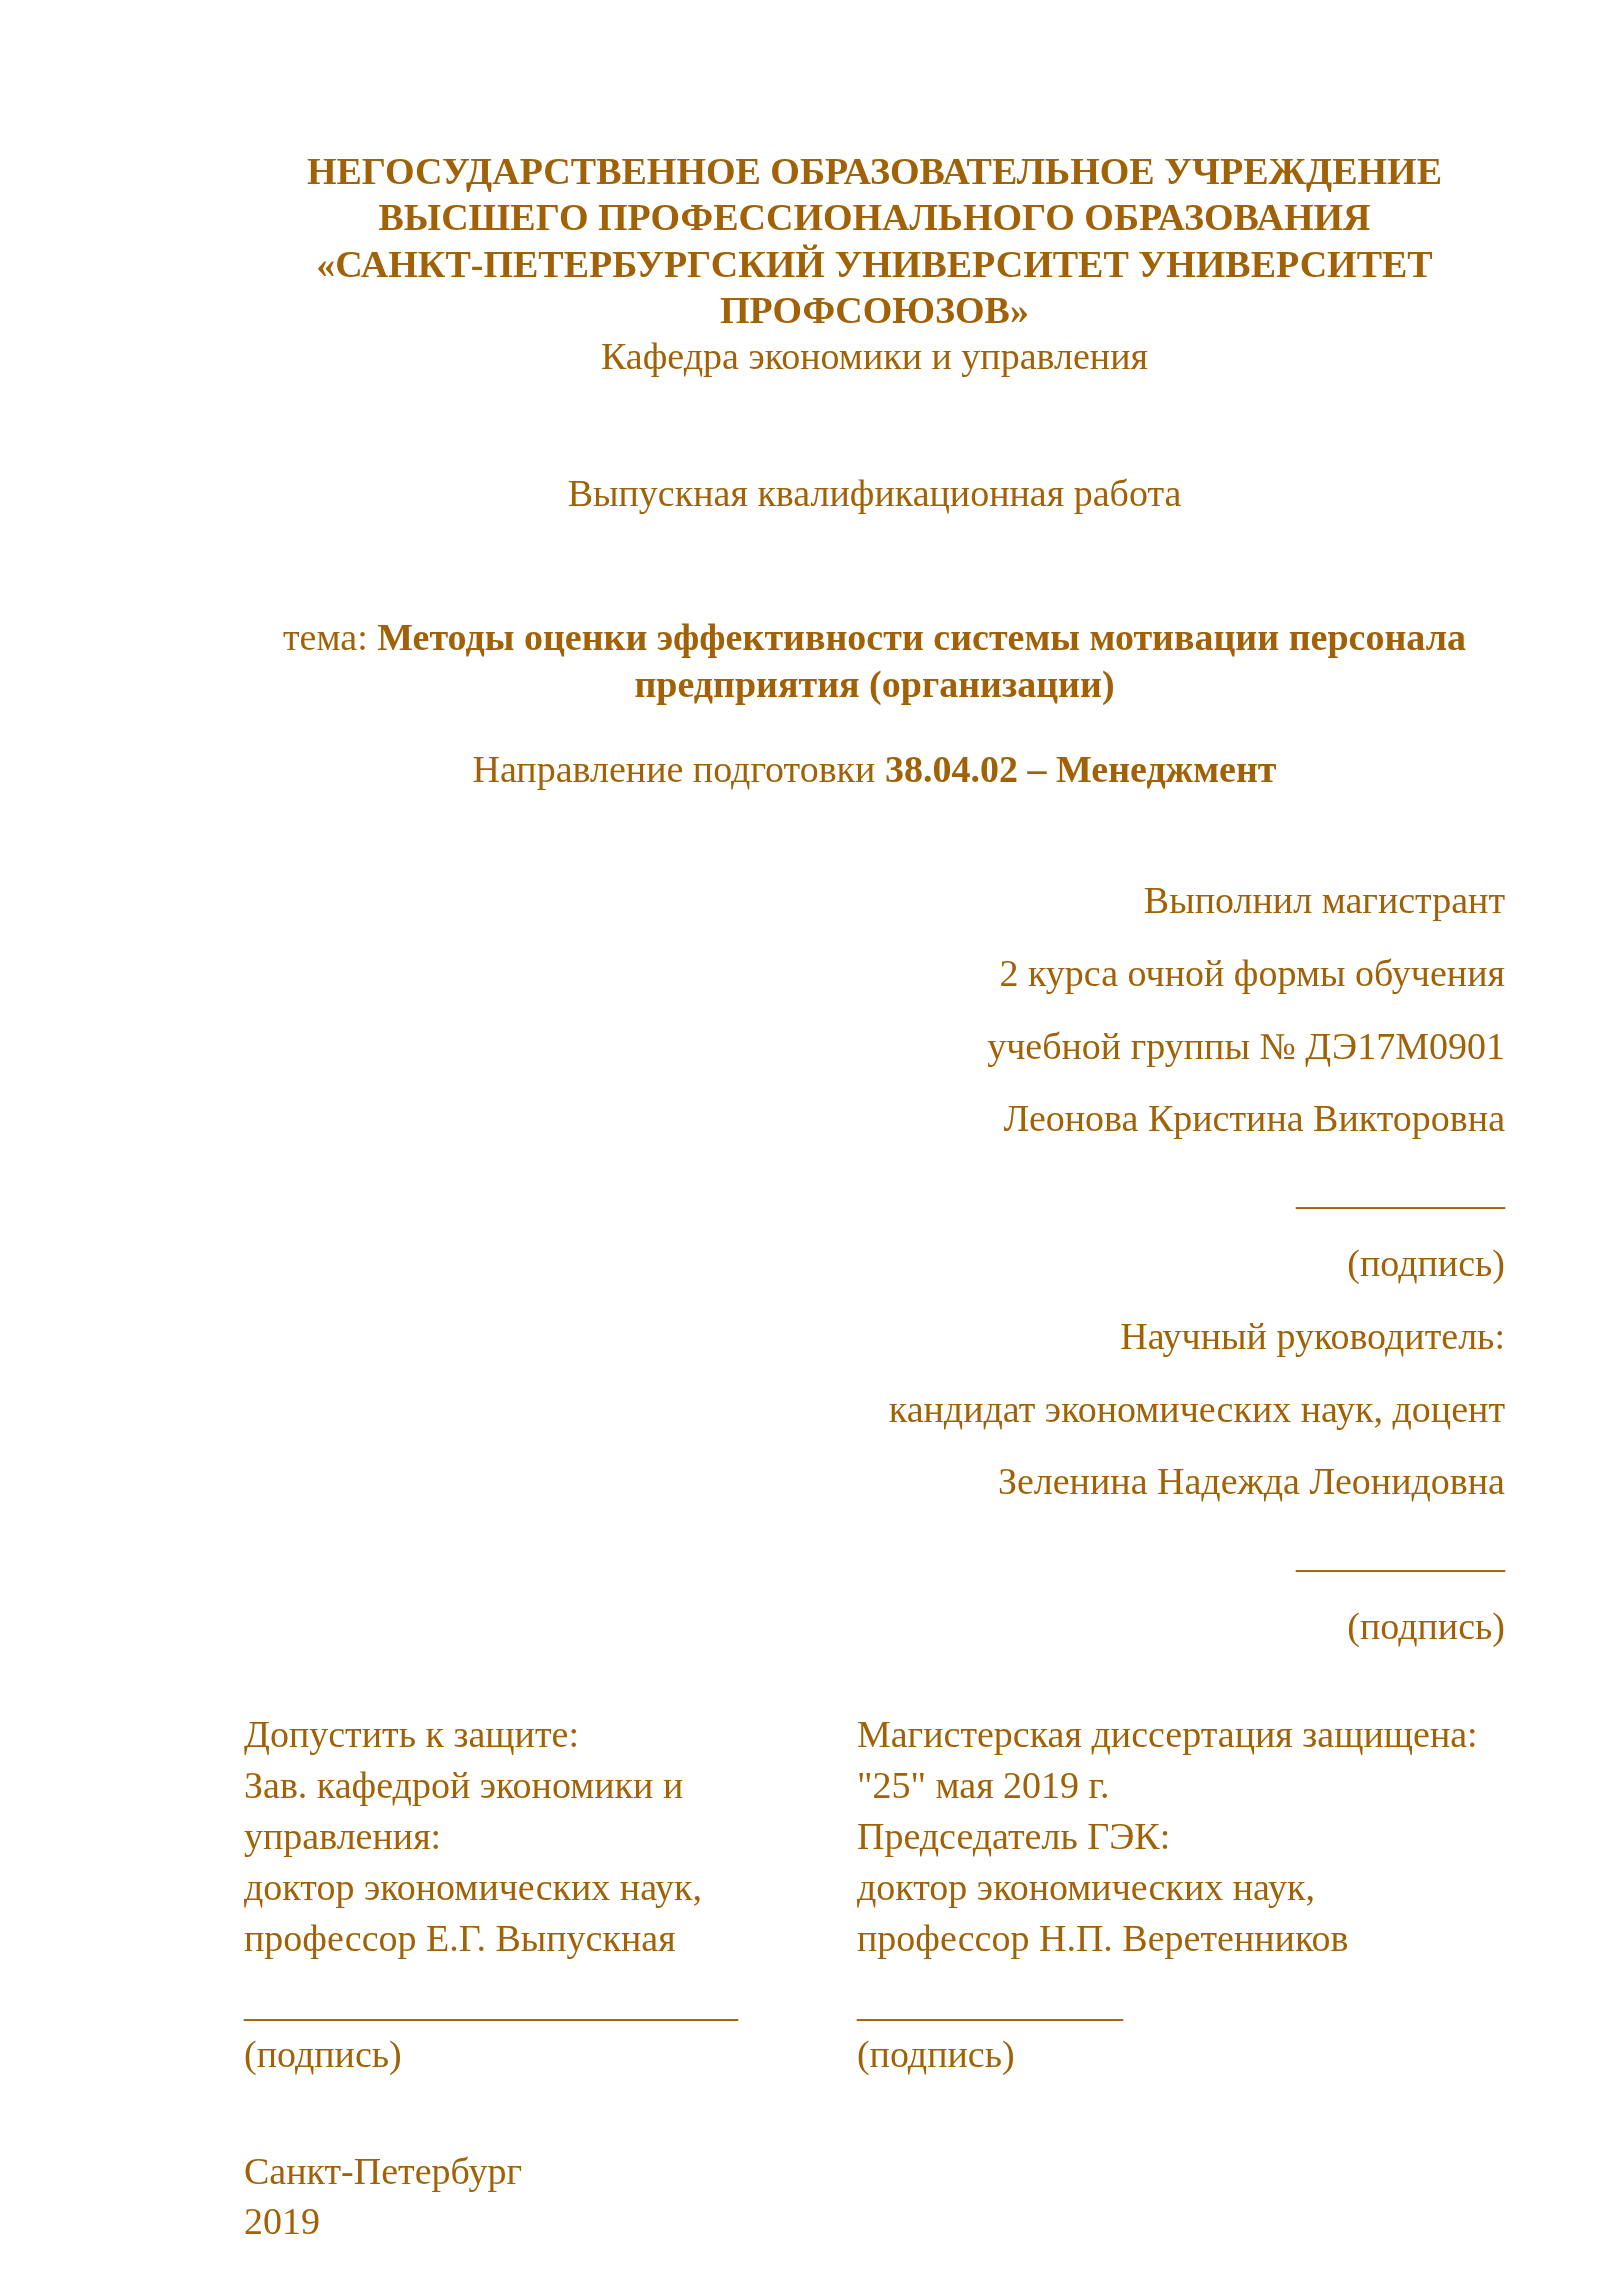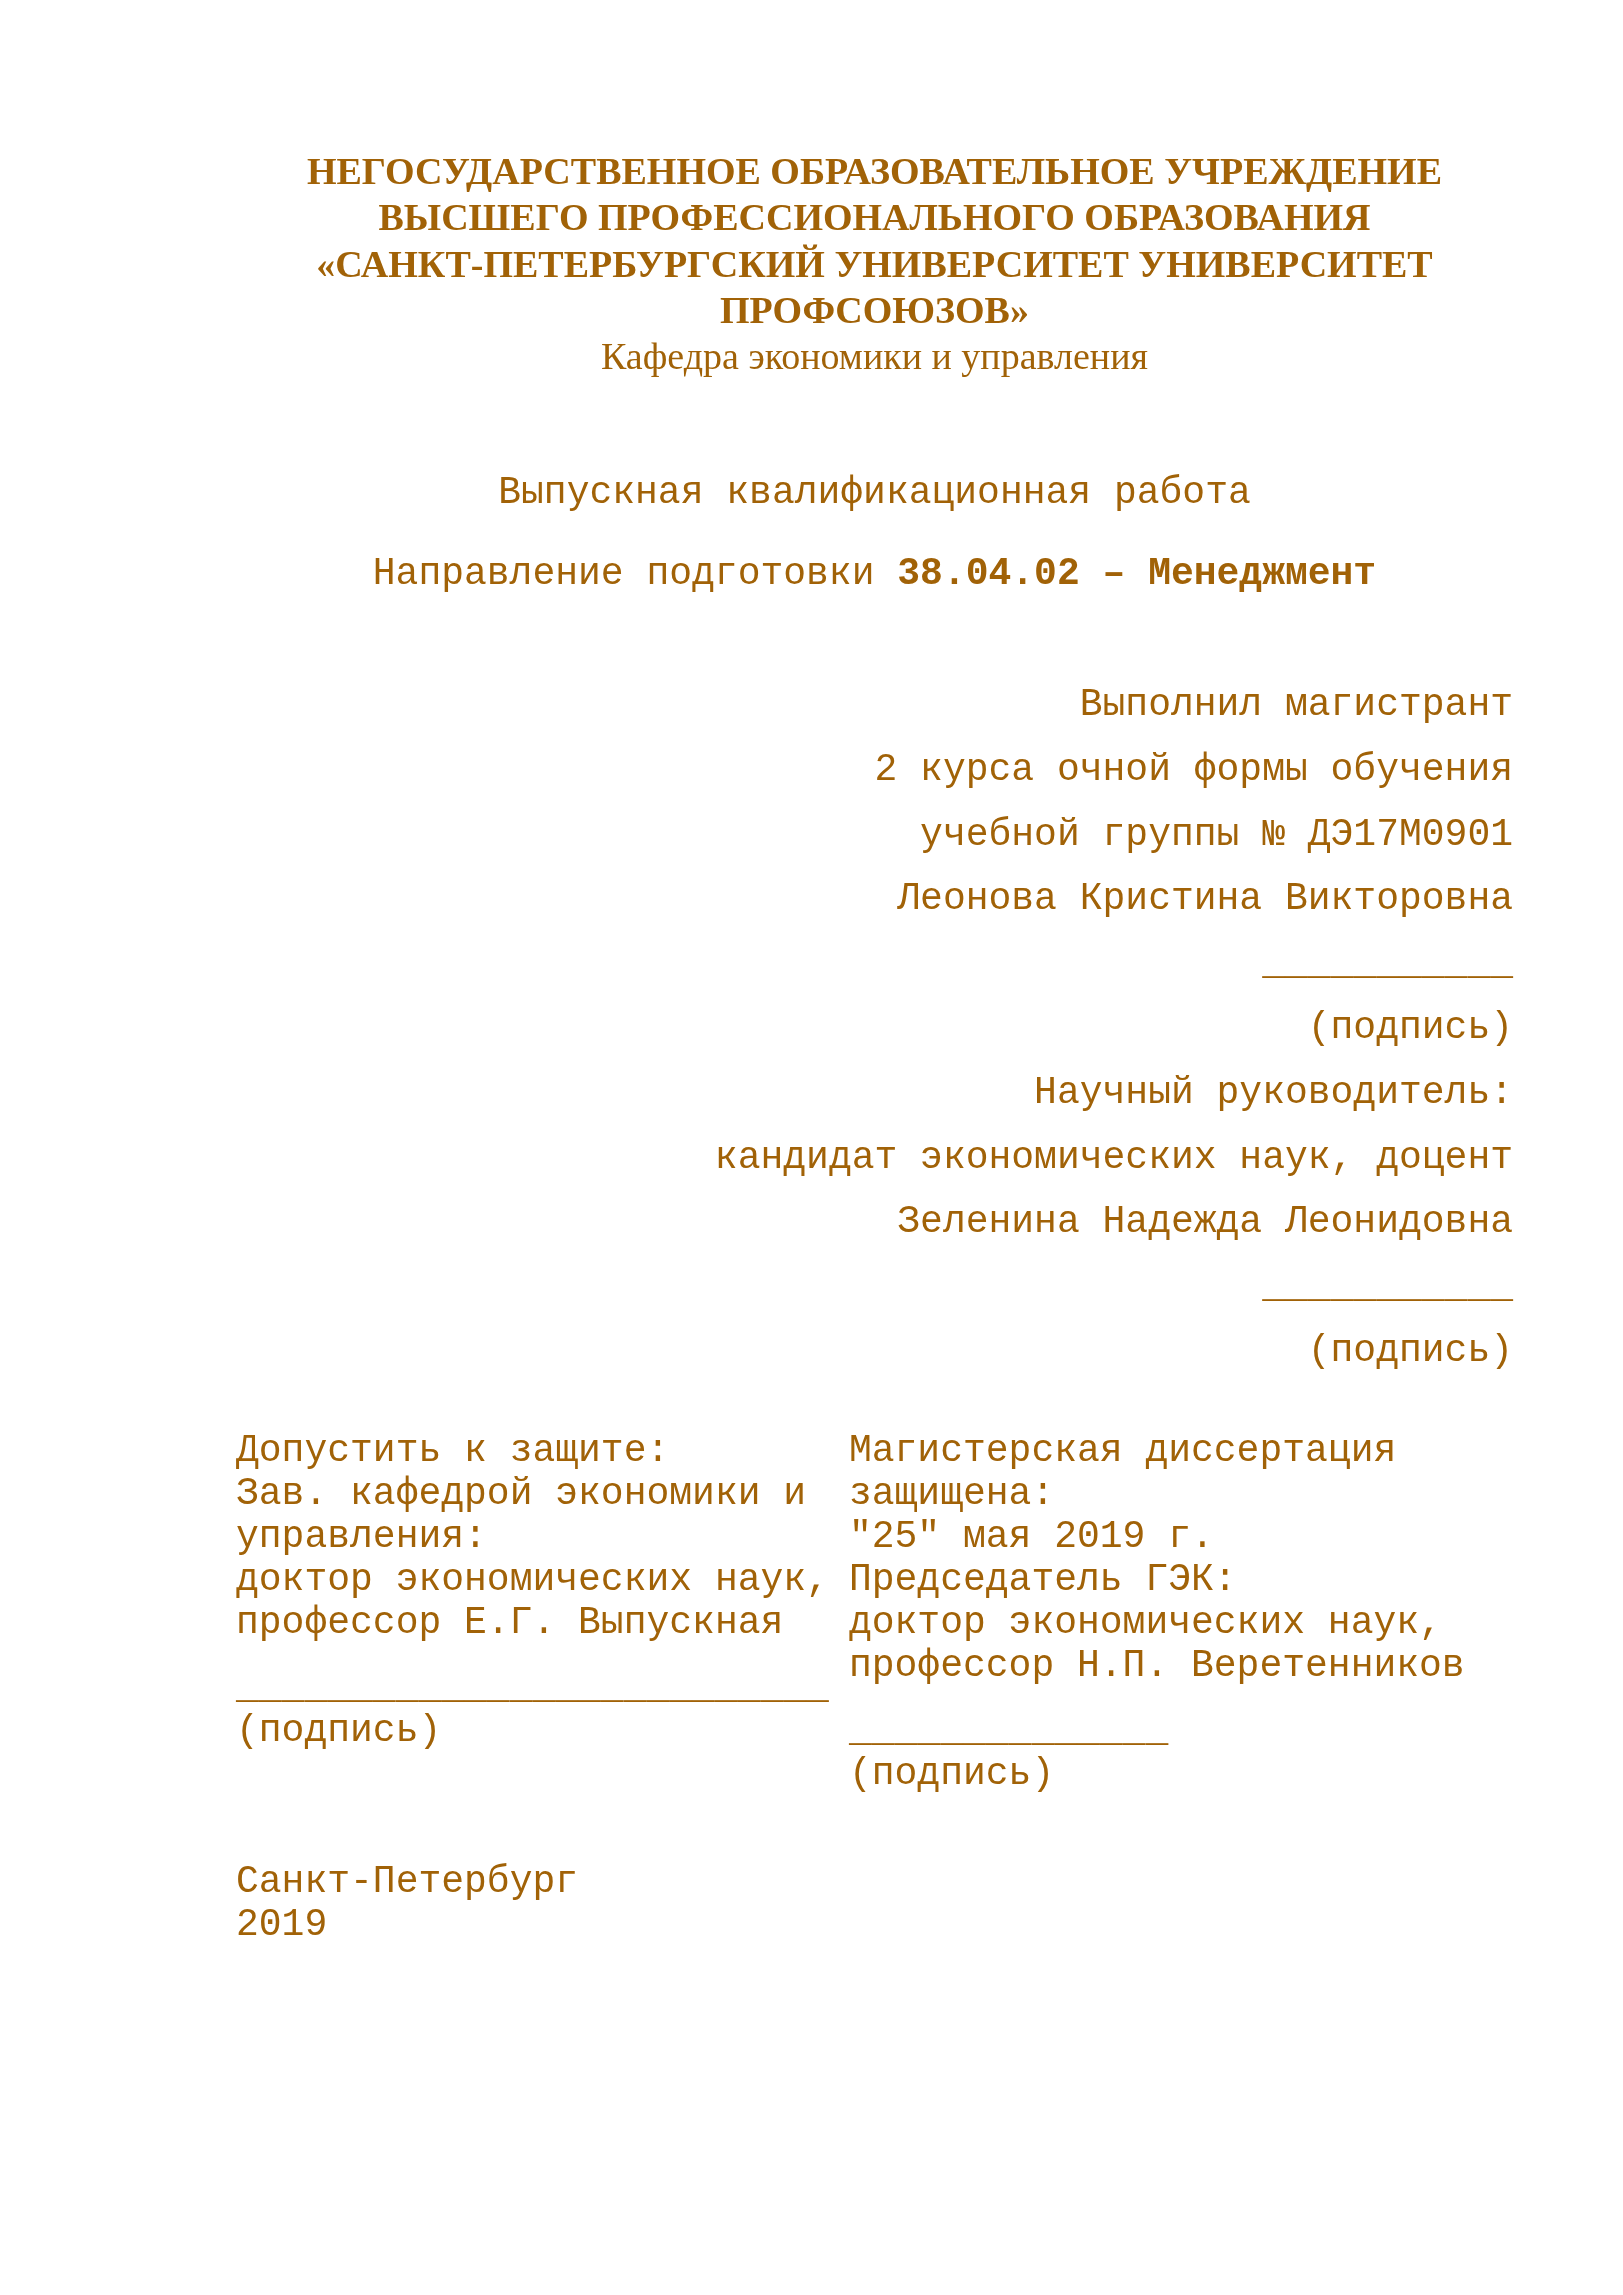--- a/index.html
+++ b/index.html
@@ -12,21 +12,21 @@
     width: 1623px;
     height: 2295px;
     background: #ffffff;
     color: #a16207;
     font-family: "Liberation Serif", "DejaVu Serif", serif;
     font-size: 38px;
     box-sizing: border-box;
     padding: 148px 110px 0 236px;
     overflow: hidden;
   }
-  p { margin: 0; font-family: Liberation Mono, monospace; }
+  p { margin: 8px; }
 
   .header {
     text-align: center;
     font-weight: bold;
     line-height: 1.22;
   }
   .header .dept {
     font-weight: normal;
   }
 
@@ -80,20 +80,21 @@
   <div class="header">
     <div>НЕГОСУДАРСТВЕННОЕ ОБРАЗОВАТЕЛЬНОЕ УЧРЕЖДЕНИЕ</div>
     <div>ВЫСШЕГО ПРОФЕССИОНАЛЬНОГО ОБРАЗОВАНИЯ</div>
     <div>«САНКТ-ПЕТЕРБУРГСКИЙ УНИВЕРСИТЕТ УНИВЕРСИТЕТ</div>
     <div>ПРОФСОЮЗОВ»</div>
     <div class="dept">Кафедра экономики и управления</div>
   </div>
 
   <p class="worktype">Выпускная квалификационная работа</p>
 
+  <p class="topic"><span>тема: </span><b>Методы оценки эффективности системы мотивации персонала предприятия (организации)</b></p>
 
   <div class="direction">
     <p><span>Направление подготовки </span><b>38.04.02 – Менеджмент</b></p>
   </div>
 
   <div class="right-block">
     <p>Выполнил магистрант</p>
     <p>2 курса очной формы обучения</p>
     <p>учебной группы № ДЭ17М0901</p>
     <p>Леонова Кристина Викторовна</p>

